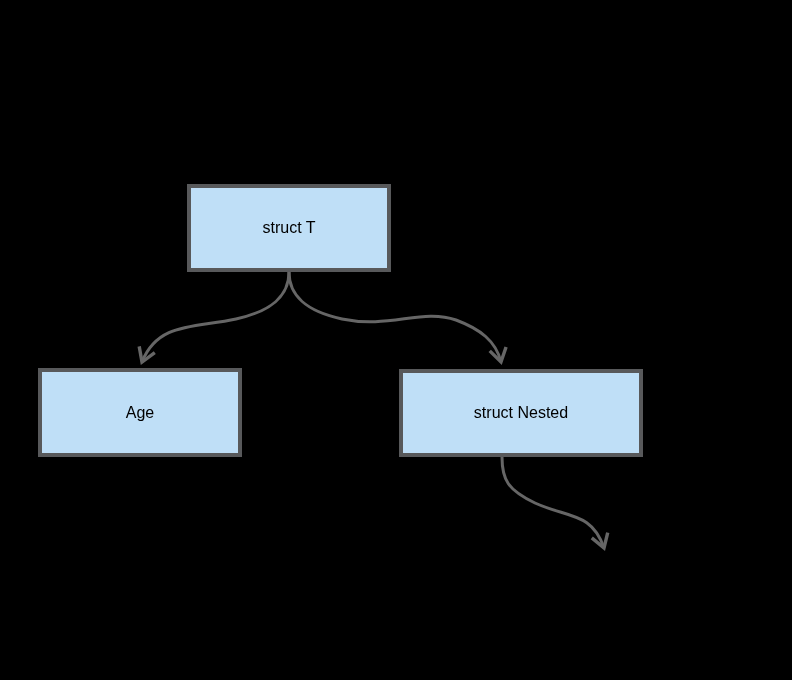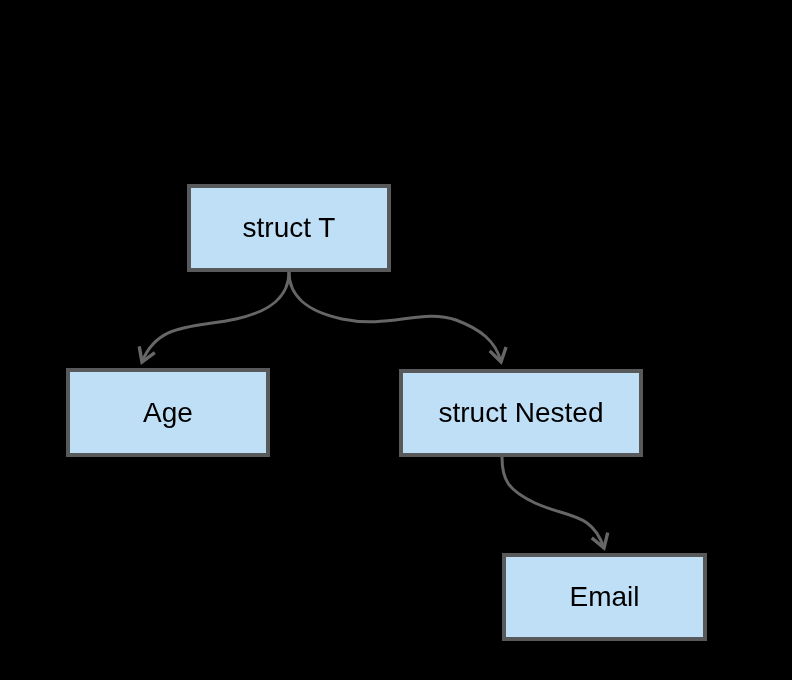--- a/index.html
+++ b/index.html
@@ -22,28 +22,28 @@
     width: 792px;
     height: 680px;
     pointer-events: none;
   }
   .node {
     position: absolute;
     box-sizing: border-box;
     background: #bfdff7;
     border: 4px solid #58595b;
     color: #000000;
-    font-size: 28px;
+    font-size: 16px;
     display: flex;
     align-items: center;
     justify-content: center;
     white-space: nowrap;
   }
   .node-struct-t { left: 187px; top: 184px; width: 204px; height: 88px; }
-  .node-age      { left: 38px;  top: 368px; width: 204px; height: 89px; margin-left: 28px; }
+  .node-age      { left: 38px;  top: 368px; width: 204px; height: 89px; }
   .node-nested   { left: 399px; top: 369px; width: 244px; height: 88px; }
   .node-email    { left: 502px; top: 553px; width: 205px; height: 88px; }
 </style>
 </head>
 <body>
 
 <div class="canvas">
 
   <svg class="edges" width="792" height="680" viewBox="0 0 792 680" xmlns="http://www.w3.org/2000/svg">
     <defs>
@@ -61,17 +61,14 @@
   </div>
 
   <div class="node node-age">
     <span>Age</span>
   </div>
 
   <div class="node node-nested">
     <span>struct Nested</span>
   </div>
 
-  <div class="node node-email">
-    <span>Email</span>
-  </div>
 
 </div>
 
 </body></html>

